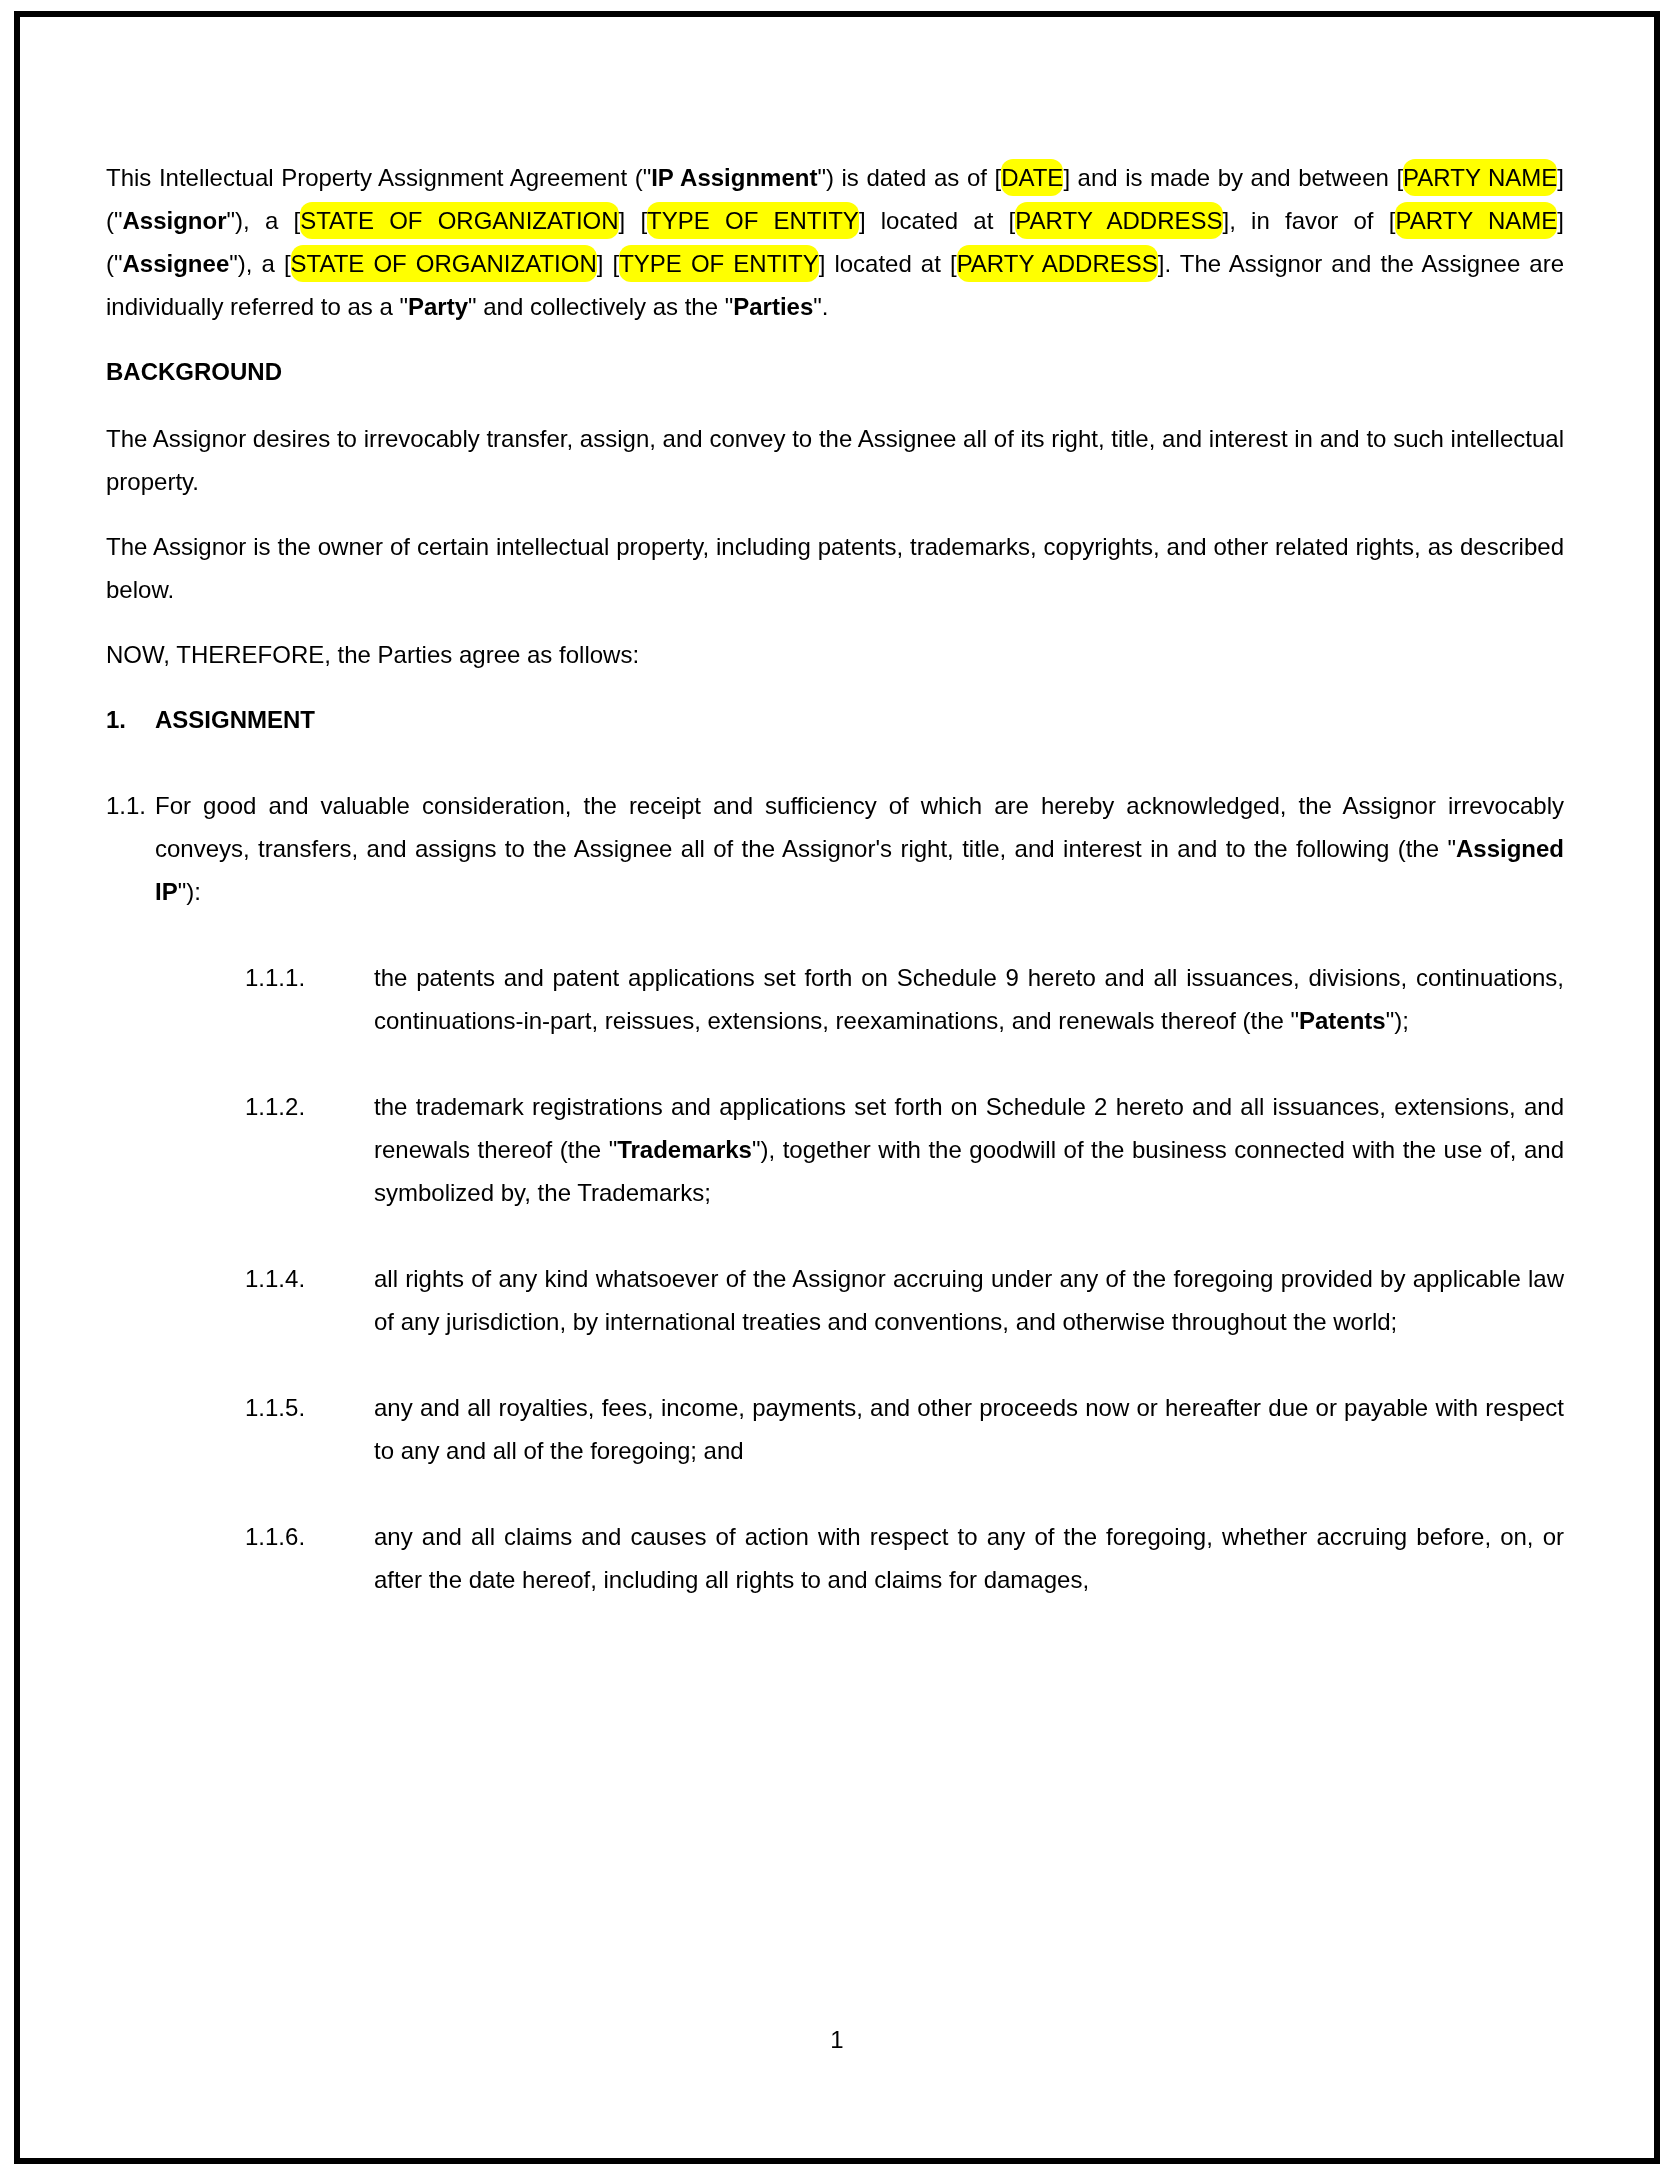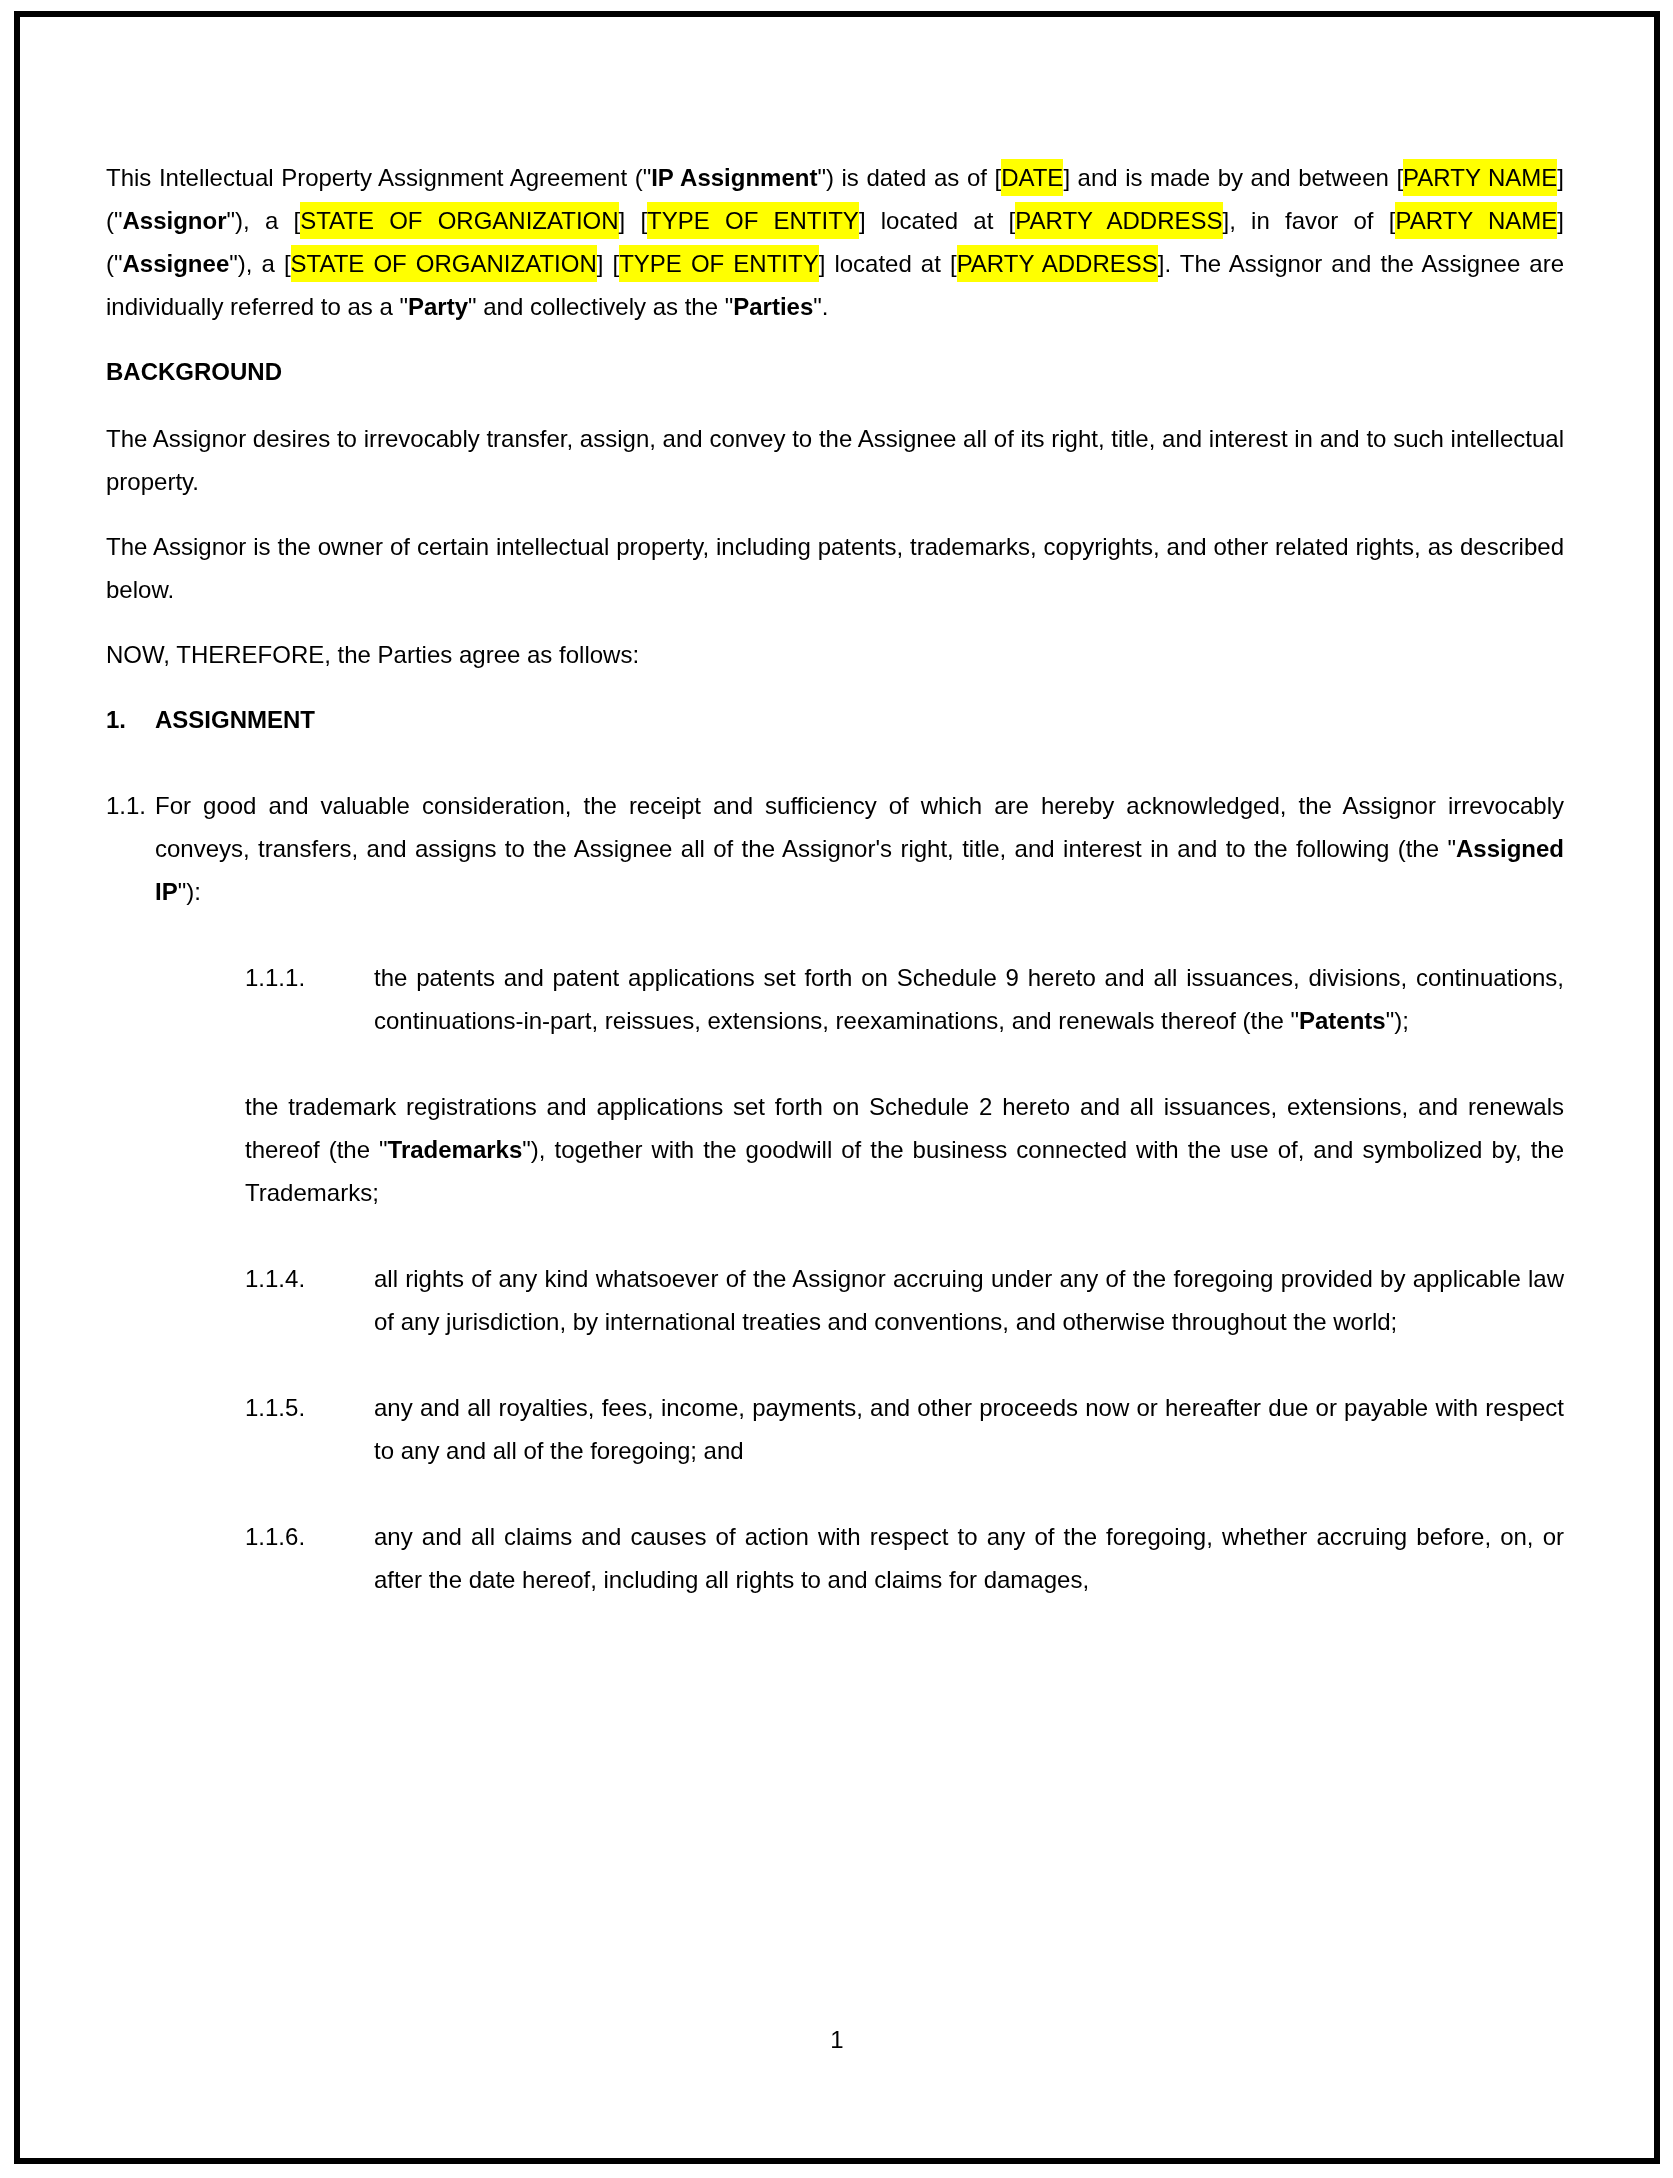--- a/index.html
+++ b/index.html
@@ -39,21 +39,21 @@
     margin: 0 0 24px 0;
   }
   .row { display: flex; margin: 0 0 43px 0; }
   .numbered-heading { font-weight: bold; }
   .numbered-heading .num, .clause1 .num { flex: 0 0 49px; }
   .clause2 { margin-left: 139px; }
   .clause2 .num { flex: 0 0 129px; }
   .num { white-space: nowrap; }
   .txt { flex: 1; text-align: justify; }
   .b { font-weight: bold; }
-  .hl { padding: 5px 0; }
+  .hl { padding: 5px 0; border-radius: 12px; }
   .page-number {
     position: absolute;
     left: 0; top: 2018px;
     width: 100%;
     text-align: center;
   }
 </style>
 </head>
 <body>
 
@@ -71,20 +71,21 @@
     </div>
     <div class="row clause1">
       <span class="num">1.1.</span>
       <span class="txt"><span>For good and valuable consideration, the receipt and sufficiency of which are hereby acknowledged, the Assignor irrevocably conveys, transfers, and assigns to the Assignee all of the Assignor's right, title, and interest in and to the following (the "</span><span class="b">Assigned IP</span><span>"):</span></span>
     </div>
     <div class="row clause2">
       <span class="num">1.1.1.</span>
       <span class="txt"><span>the patents and patent applications set forth on Schedule 9 hereto and all issuances, divisions, continuations, continuations-in-part, reissues, extensions, reexaminations, and renewals thereof (the "</span><span class="b">Patents</span><span>");</span></span>
     </div>
     <div class="row clause2">
+      <span class="num">1.1.2.</span>
       <span class="txt"><span>the trademark registrations and applications set forth on Schedule 2 hereto and all issuances, extensions, and renewals thereof (the "</span><span class="b">Trademarks</span><span>"), together with the goodwill of the business connected with the use of, and symbolized by, the Trademarks;</span></span>
     </div>
     <div class="row clause2">
       <span class="num">1.1.4.</span>
       <span class="txt"><span>all rights of any kind whatsoever of the Assignor accruing under any of the foregoing provided by applicable law of any jurisdiction, by international treaties and conventions, and otherwise throughout the world;</span></span>
     </div>
     <div class="row clause2">
       <span class="num">1.1.5.</span>
       <span class="txt"><span>any and all royalties, fees, income, payments, and other proceeds now or hereafter due or payable with respect to any and all of the foregoing; and</span></span>
     </div>

